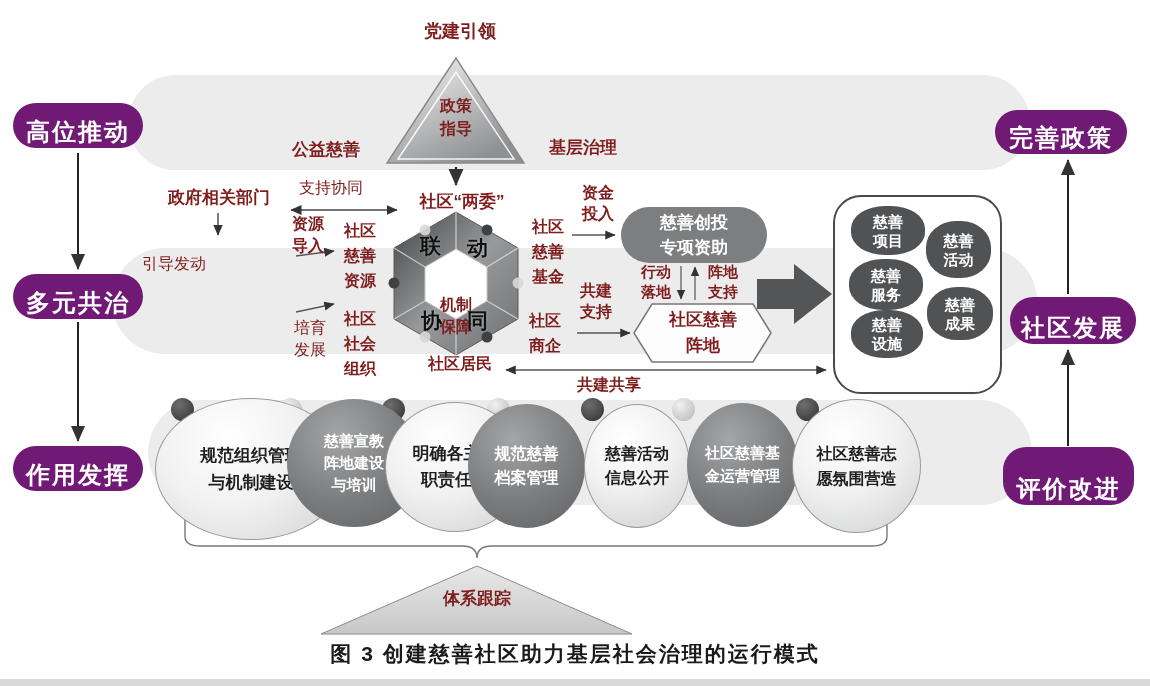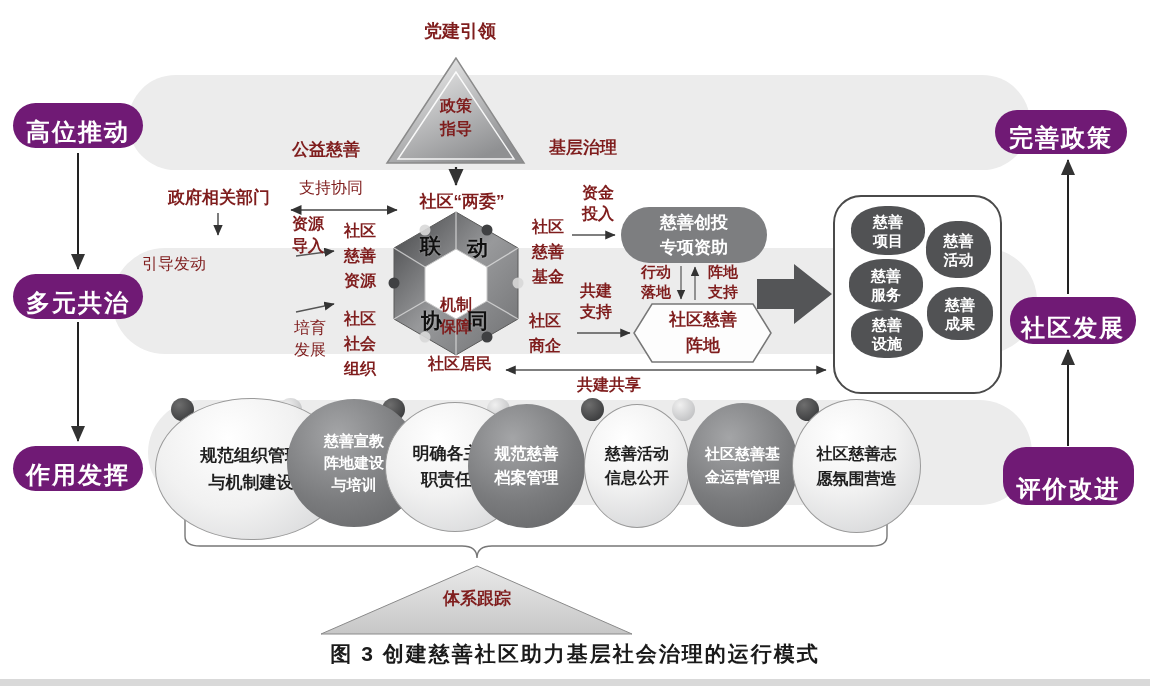--- a/index.html
+++ b/index.html
@@ -215,21 +215,21 @@
 与机制建设</div>
   <div class="ell dark" style="left:287px;top:399px;width:134px;height:128px;font-size:15px;line-height:22px;z-index:11;">慈善宣教
 阵地建设
 与培训</div>
   <div class="ell light" style="left:385px;top:402px;width:138px;height:128px;font-size:17px;line-height:26px;z-index:12;">明确各主体
 职责任务</div>
   <div class="ell dark" style="left:468px;top:404px;width:117px;height:124px;font-size:16px;line-height:24px;z-index:13;text-align:center;">规范慈善
 档案管理</div>
   <div class="ell light" style="left:584px;top:404px;width:104px;height:122px;font-size:16px;line-height:24px;z-index:14;">慈善活动
 信息公开</div>
-  <div class="ell dark" style="left:687px;top:403px;width:111px;height:124px;font-size:15px;line-height:23px;z-index:15;">社区慈善基
+  <div class="ell dark" style="left:687px;top:403px;width:111px;height:124px;font-size:15px;line-height:23px;z-index:15;font-family:Liberation Serif, serif;">社区慈善基
 金运营管理</div>
   <div class="ell light" style="left:792px;top:399px;width:127px;height:132px;font-size:16px;line-height:25px;z-index:16;">社区慈善志
 愿氛围营造</div>
 
   <div class="txt" style="left:397px;top:587px;width:160px;font-size:17px;font-weight:600;">体系跟踪</div>
   <div class="caption">图 3    创建慈善社区助力基层社会治理的运行模式</div>
   <div class="strip"></div>
 
 </div>
 

